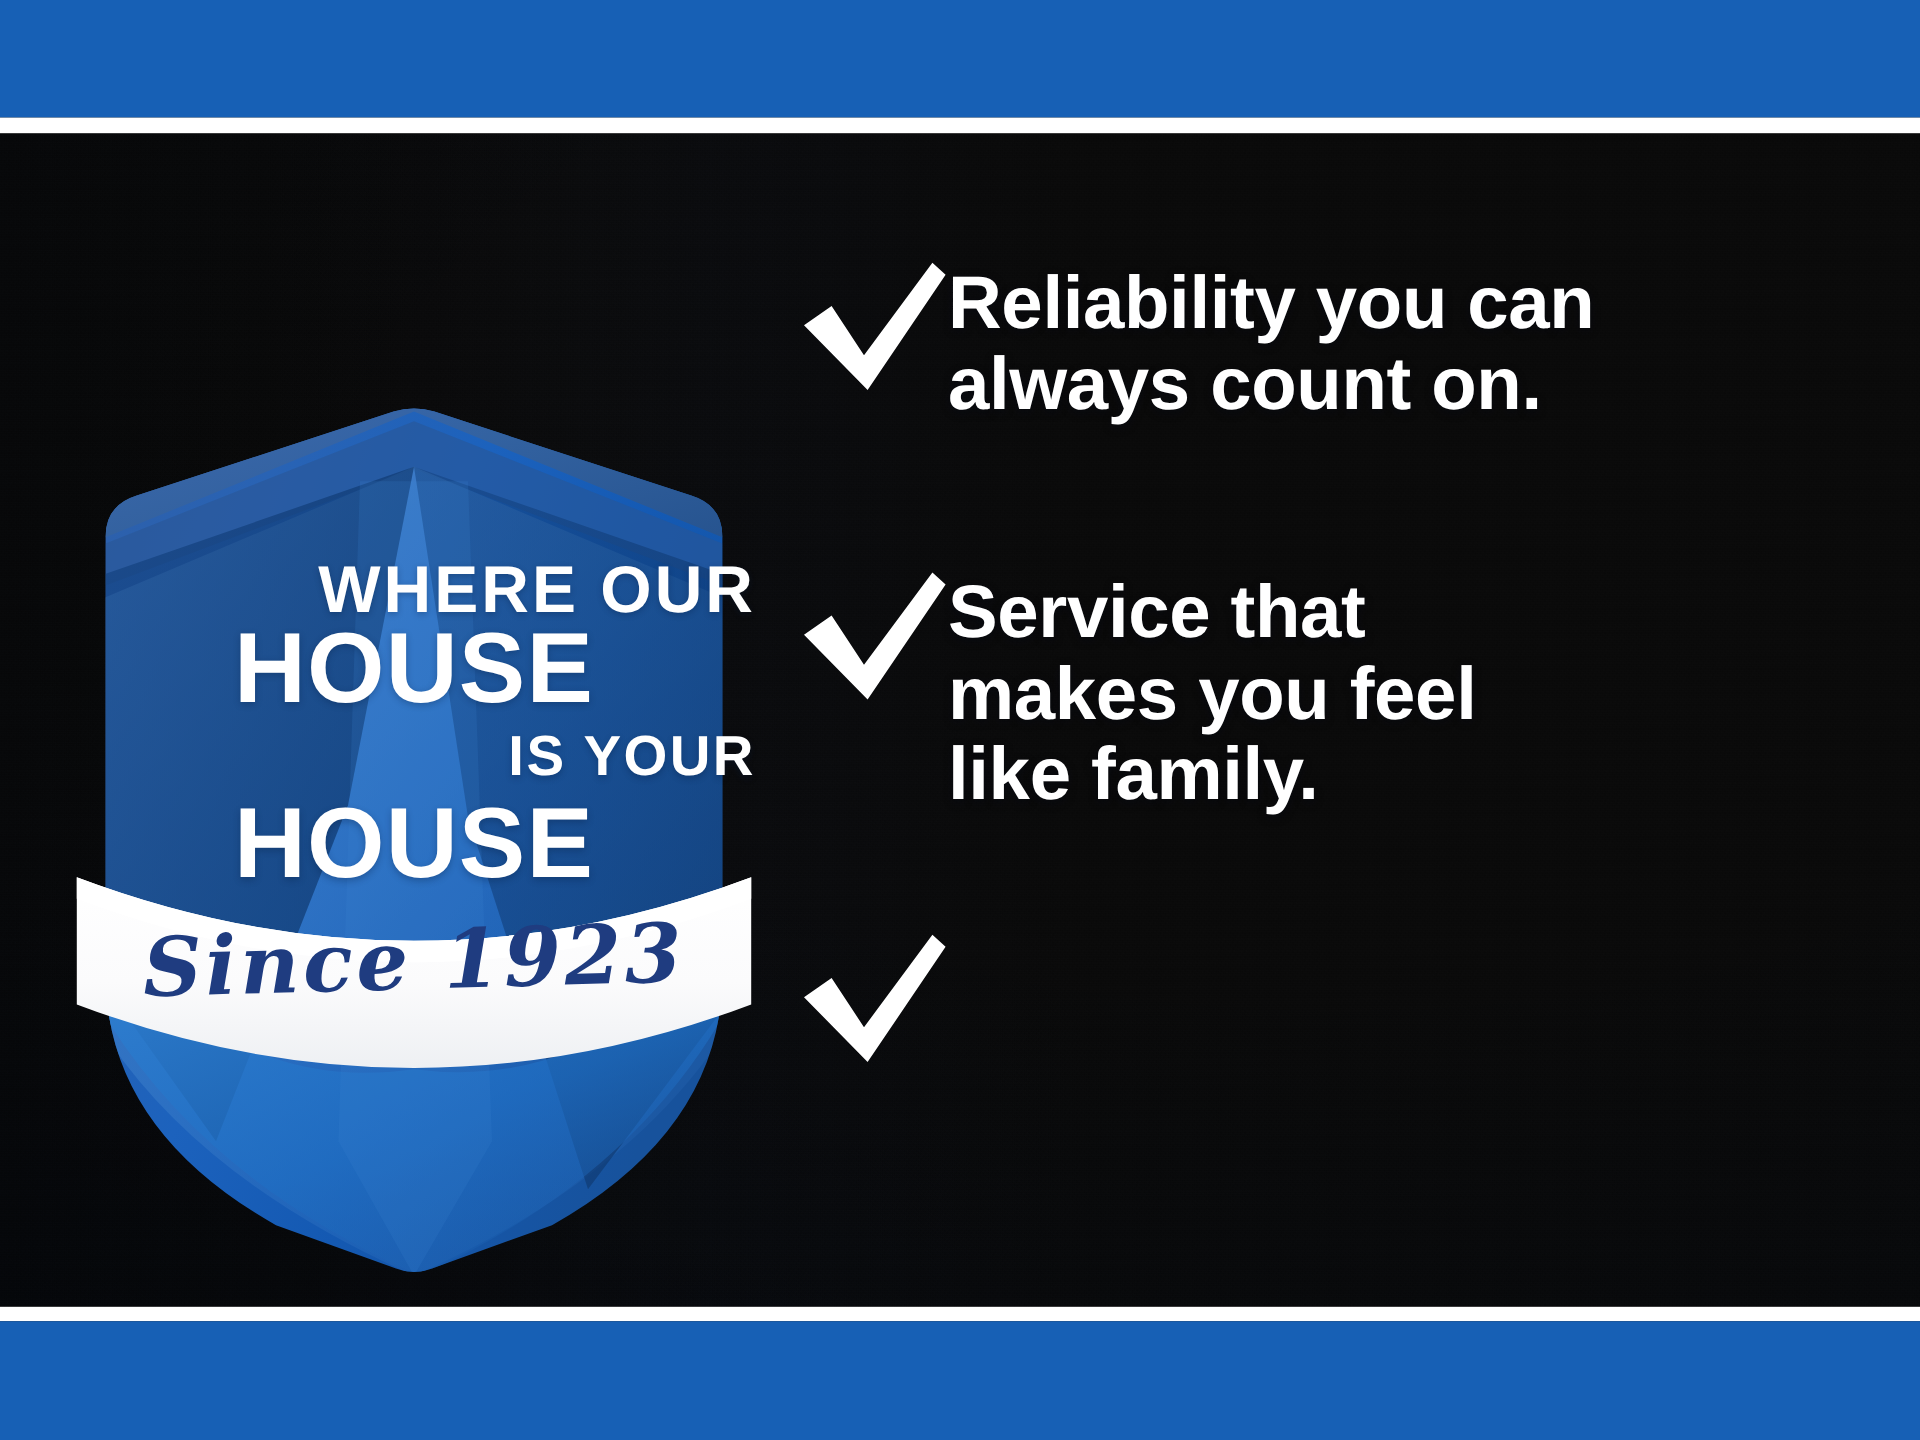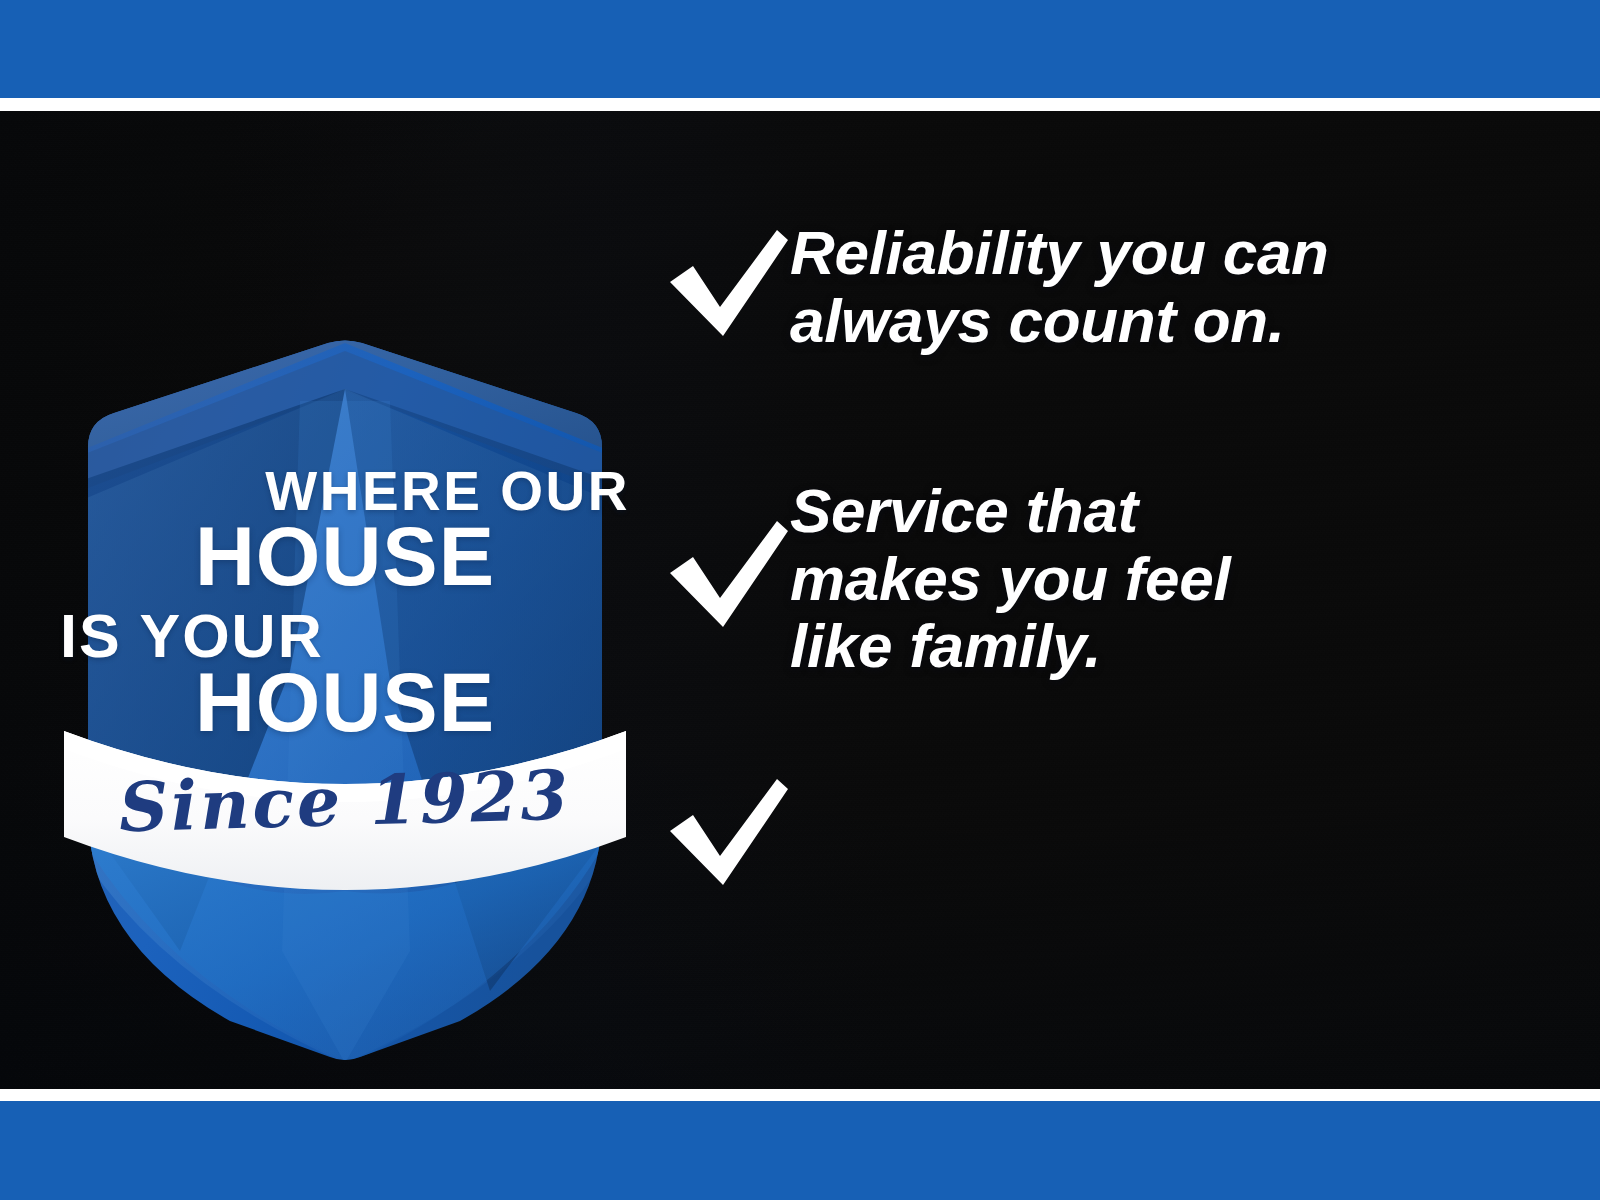--- a/index.html
+++ b/index.html
@@ -147,22 +147,22 @@
     letter-spacing: 1px;
     color: #fff;
     line-height: 1;
     text-shadow: 0 2px 6px rgba(5,25,60,0.30);
   }
   .line-isyour {
     position: absolute;
     top: 355px;
     left: 0;
     width: 570px;
-    text-align: left;
-    font-size: 61px;
+    text-align: right;
+    font-size: 47px;
     font-weight: 700;
     letter-spacing: 2px;
     color: #fff;
     line-height: 1;
     text-shadow: 0 2px 5px rgba(5,25,60,0.30);
   }
   .line-house2 {
     position: absolute;
     top: 410px;
     left: 0;
@@ -196,22 +196,21 @@
     position: absolute;
     left: 660px;
     top: 100px;
     width: 880px;
   }
   .bullet {
     position: absolute;
     left: 0;
     width: 880px;
     display: flex;
-    align-items: center;
-    font-style: italic;
+    align-items: flex-start;
   }
   .bullet.b1 { top: 0px; }
   .bullet.b2 { top: 258px; }
   .bullet.b3 { top: 560px; }
 
   .check {
     flex: 0 0 auto;
     width: 130px;
     height: 120px;
     margin-top: 2px;

